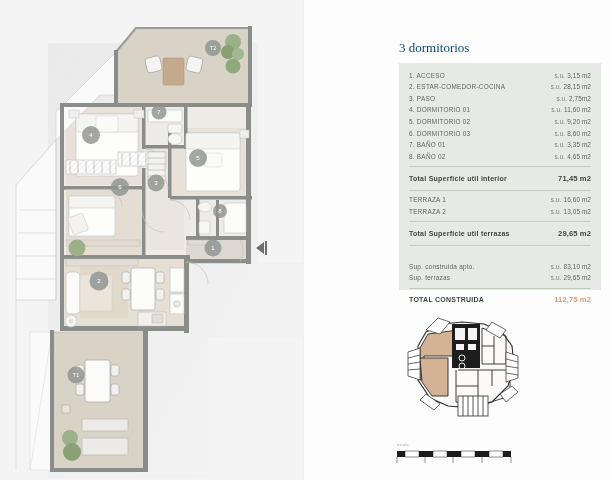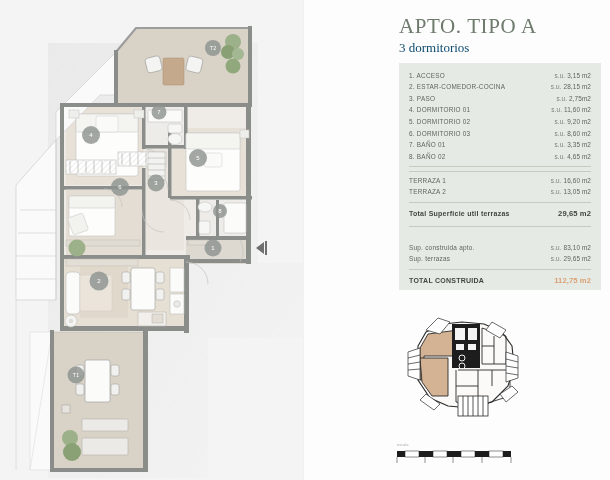--- a/index.html
+++ b/index.html
@@ -376,21 +376,20 @@
           <g>
             <circle cx="76" cy="375" r="8.5" fill="#8d9490" fill-opacity=".82"></circle>
             <text x="76" y="375.4" class="marker-txt sm">T1</text>
           </g>
         </g>
     </svg>
   </div>
 
   <div class="info-panel">
 
-    <div class="title">APTO. TIPO A</div>
     <div class="subtitle">3 dormitorios</div>
 
     <div class="table-card">
       <div class="tbl">
 
         <div class="rows-main" id="room-rows">
             <div class="row">
               <span class="lbl">1. ACCESO</span>
               <span class="val"><span class="su">s.u.</span>3,15 m2</span>
             </div>
@@ -419,20 +418,24 @@
               <span class="val"><span class="su">s.u.</span>3,35 m2</span>
             </div>
             <div class="row">
               <span class="lbl">8. BAÑO 02</span>
               <span class="val"><span class="su">s.u.</span>4,65 m2</span>
             </div>
           </div>
 
         <div class="rule"></div>
 
+        <div class="row total">
+          <span class="lbl">Total Superficie util interior</span>
+          <span class="val">71,45 m2</span>
+        </div>
 
         <div class="rule"></div>
 
         <div id="terrace-rows">
             <div class="row">
               <span class="lbl">TERRAZA 1</span>
               <span class="val"><span class="su">s.u.</span>16,60 m2</span>
             </div>
             <div class="row">
               <span class="lbl">TERRAZA 2</span>

